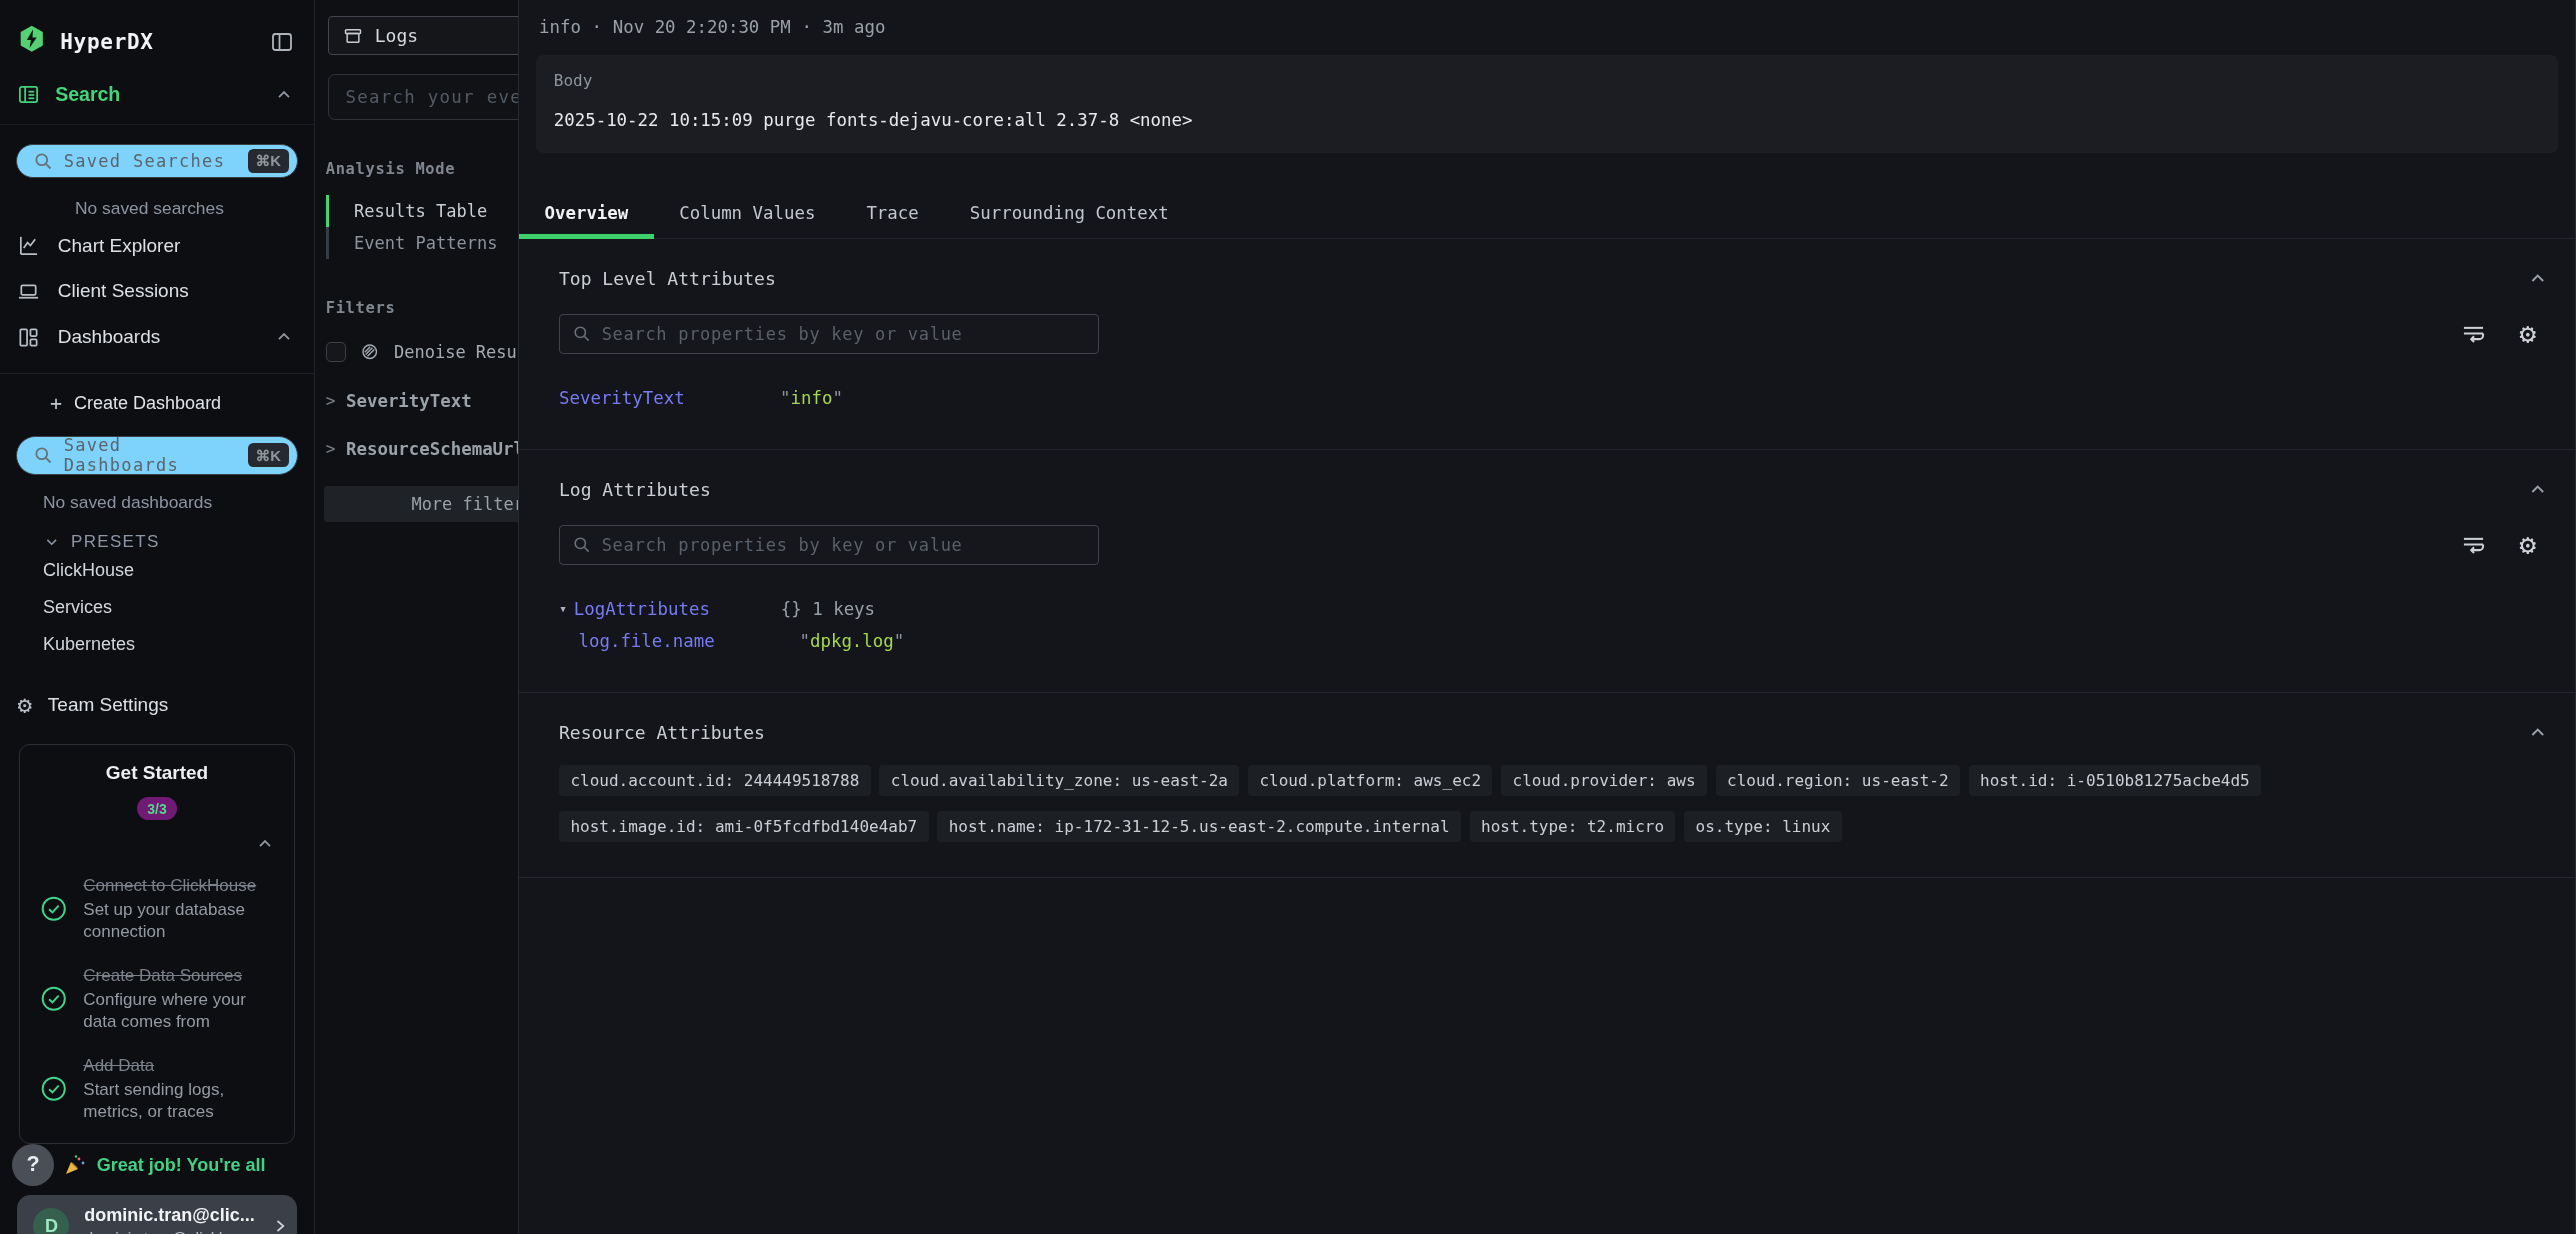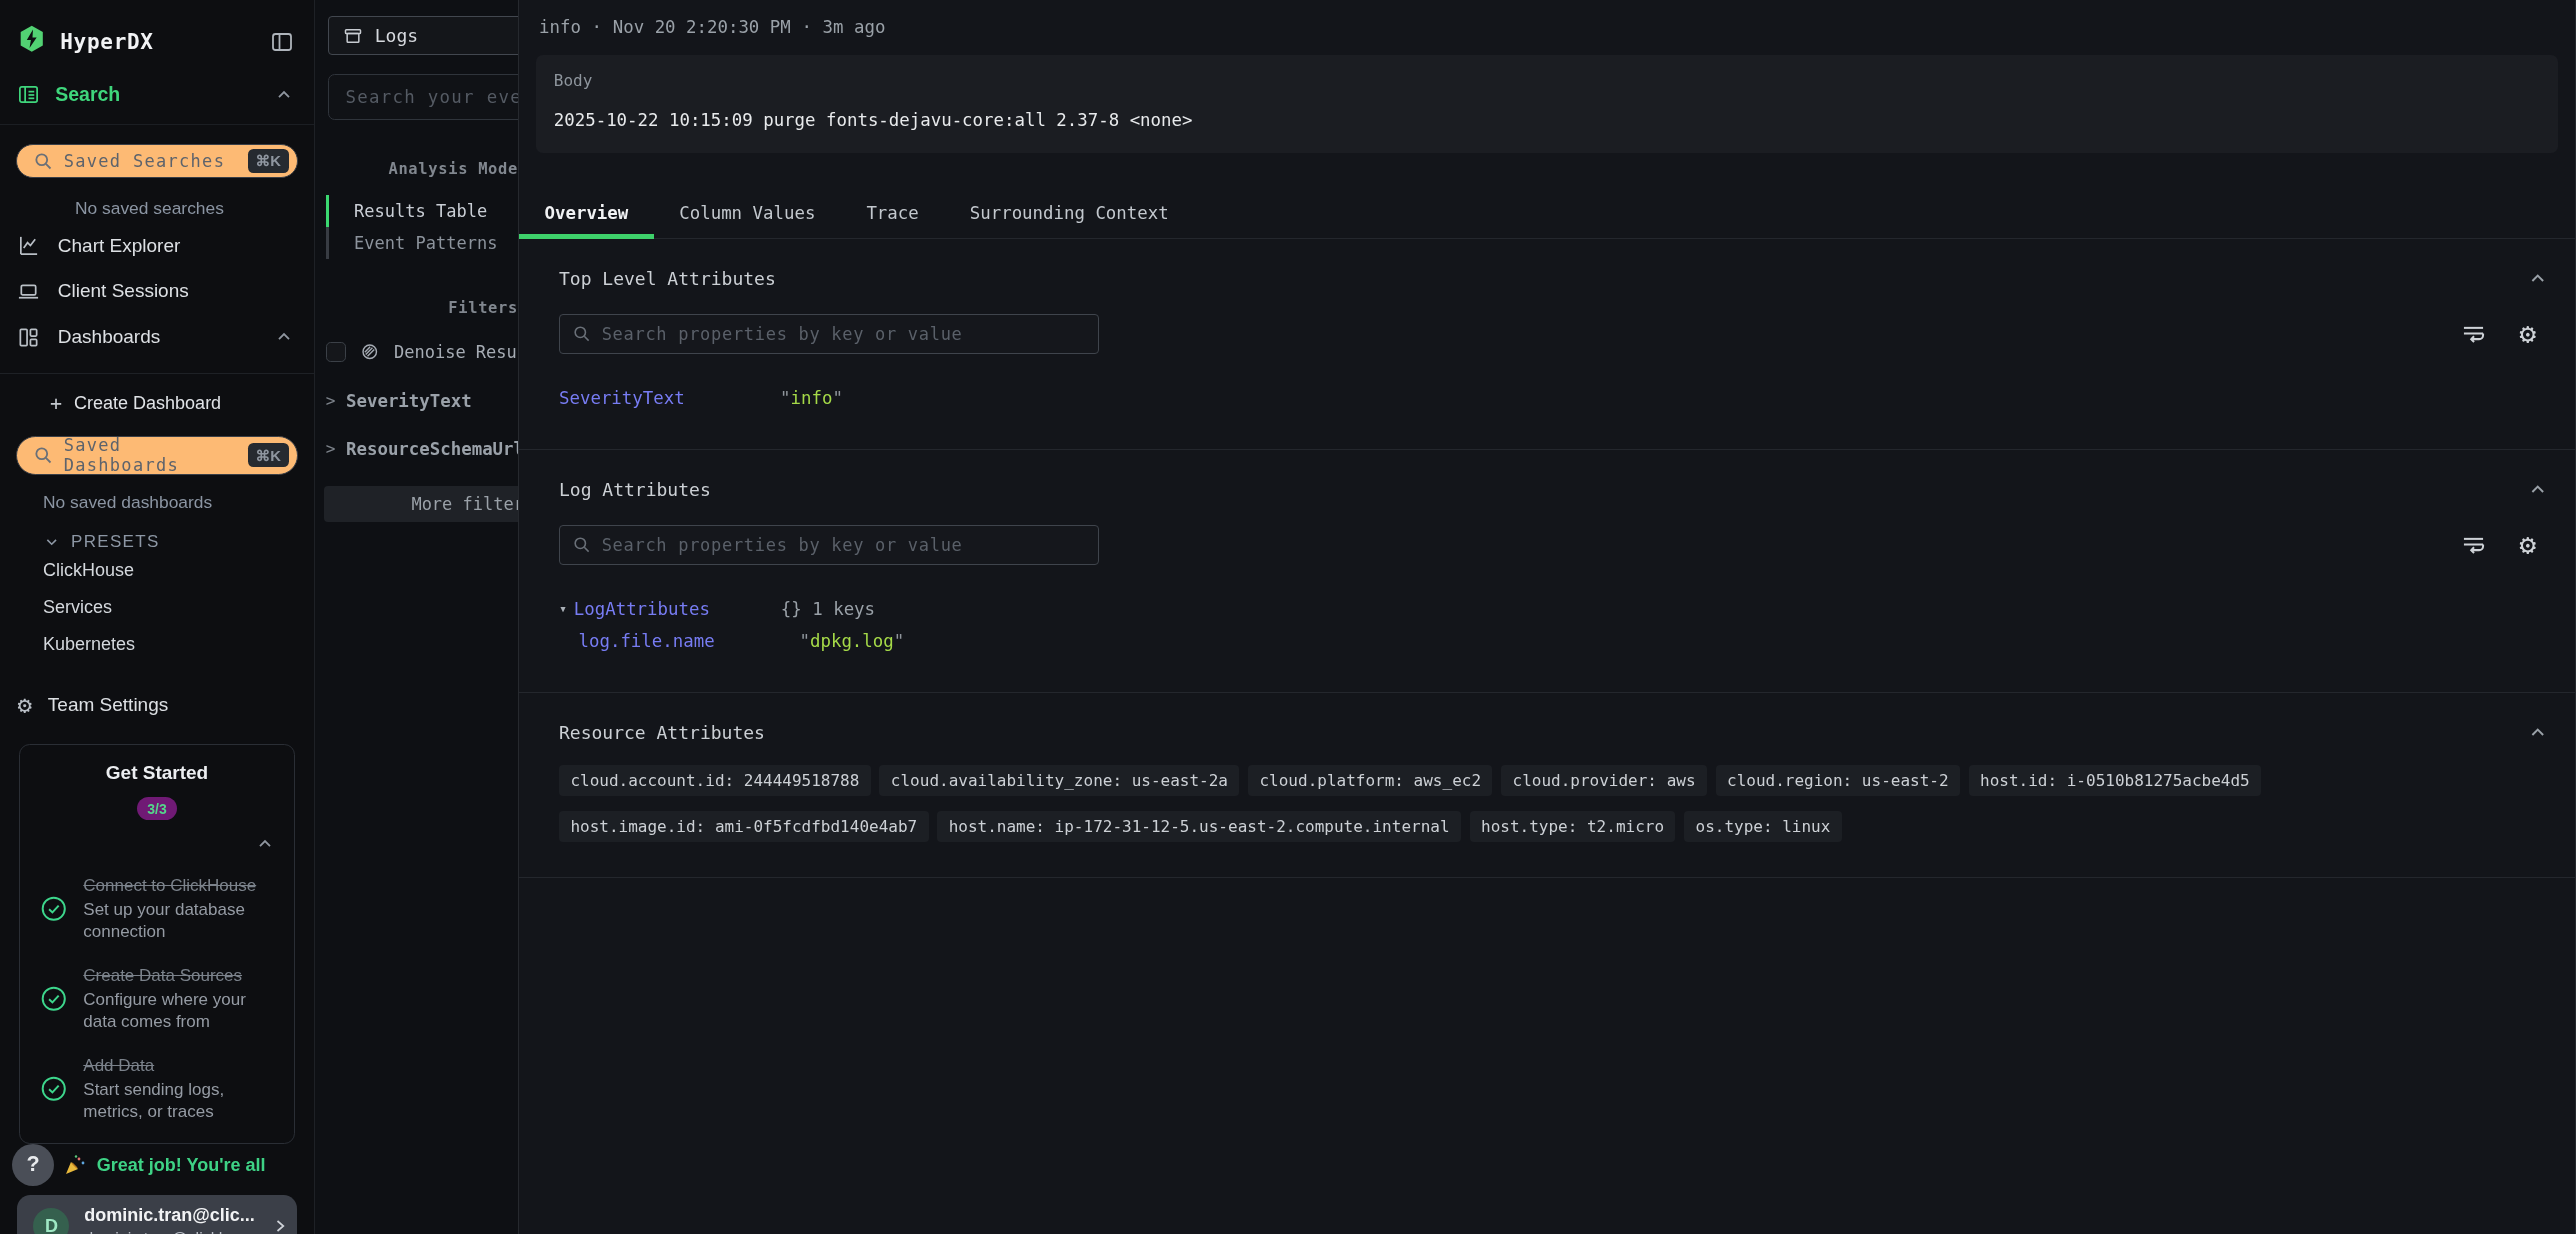--- a/index.html
+++ b/index.html
@@ -17,21 +17,21 @@
     width:315px; min-width:315px; height:100%;
     background:#0d0e11; border-right:0.7px solid #1e2126;
     display:flex; flex-direction:column; overflow:hidden; position:relative;
   }
   .side-header { display:flex; align-items:flex-end; gap:13.4px; padding:24px 20px 19px 17.4px; }
   .brand { font-size:21px; font-weight:bold; color:#f2f3f5; letter-spacing:0.7px; }
   .icon-btn { margin-left:auto; display:flex; align-items:center; cursor:pointer; }
   .side-search-row { display:flex; align-items:center; gap:14.8px; padding:10.7px 20px 17.4px 17.4px; border-bottom:0.7px solid #1b1e23; }
   .side-search-label { font-family:"Liberation Sans",sans-serif; font-size:19.5px; font-weight:bold; color:#3fd67c; }
   .pill-input { margin:19px 16px 0; height:39px; border:0.7px solid #3a3f47; border-radius:19.5px;
-    background:#fdba74; display:flex; align-items:center; gap:10.7px; padding:0 8px 0 16px; }
+    background:#7dd3fc; display:flex; align-items:center; gap:10.7px; padding:0 8px 0 16px; }
   .pill-input .ph { flex:1; font-size:17px; color:#5d636c; letter-spacing:1.3px; }
   .kbd { background:#262a30; border-radius:5.4px; padding:3.4px 8px; font-family:"Liberation Sans",sans-serif;
     font-size:14.8px; font-weight:bold; color:#8f96a0; }
   .muted-line { padding:20px 0 4px 75px; font-family:"Liberation Sans",sans-serif; font-size:17.4px; color:#8b95a3; }
   .muted-line2 { padding:17.4px 0 0 43px; font-family:"Liberation Sans",sans-serif; font-size:17.4px; color:#8b95a3; }
   .nav-item { display:flex; align-items:center; gap:17.4px; padding:11.4px 20px 11.4px 17.4px; cursor:pointer; }
   .nav-item .lbl { font-family:"Liberation Sans",sans-serif; font-size:19px; color:#dde0e4; }
   .hdivider { height:0.7px; background:#1e2126; margin-top:13.4px; }
   .create-row { display:flex; align-items:center; gap:12px; padding:17.4px 19px 1.3px 50px; cursor:pointer; }
   .create-row .plus { font-size:20px; color:#c3c8ce; }
@@ -69,21 +69,21 @@
   .user-email { font-family:"Liberation Sans",sans-serif; font-size:16px; color:#b9bec6; margin-top:4px; }
 
   
   .filter-col { width:203px; min-width:203px; height:100%; background:#0e1014; overflow:hidden; position:relative; }
   .source-select { margin:16px 0 0 13.4px; width:268px; height:39px; border:1.3px solid #42474f; border-radius:4px;
     background:#14161a; display:flex; align-items:center; gap:12px; padding:0 13.4px; cursor:pointer; }
   .source-select .lbl { font-size:18px; color:#d6d9de; }
   .event-search { margin:19px 0 0 13.4px; width:282px; height:46px; border:0.7px solid #2f343b; border-radius:6.7px;
     background:#101216; display:flex; align-items:center; padding:0 16px; }
   .event-search .ph { font-size:17.4px; color:#545a63; letter-spacing:1.3px; }
-  .col-label { margin:40px 0 0 10.7px; font-size:15.4px; font-weight:bold; color:#81878f; letter-spacing:0.7px;text-align:right; }
+  .col-label { margin:40px 0 0 10.7px; font-size:15.4px; font-weight:bold; color:#81878f; letter-spacing:0.7px; }
   .modes { margin-top:17.4px; }
   .mode { display:flex; align-items:center; height:32px; cursor:pointer; margin-left:10.7px; }
   .mode .bar { width:3.4px; height:100%; background:#383c43; }
   .mode .lbl { padding-left:25px; font-size:17px; color:#8c939c; }
   .mode.active .bar { background:#3bd871; }
   .mode.active .lbl { color:#c9ced5; }
   .denoise-row { margin:24px 0 0 10.7px; display:flex; align-items:center; gap:13.4px; width:282px; }
   .checkbox { width:20px; height:20px; border:0.7px solid #3b4047; border-radius:4.7px; background:#15171b; cursor:pointer; }
   .denoise-row .lbl { font-size:17px; color:#a6acb4; white-space:nowrap; }
   .fgroup { margin:28px 0 0 10.7px; display:flex; align-items:center; gap:10.7px; cursor:pointer; }

